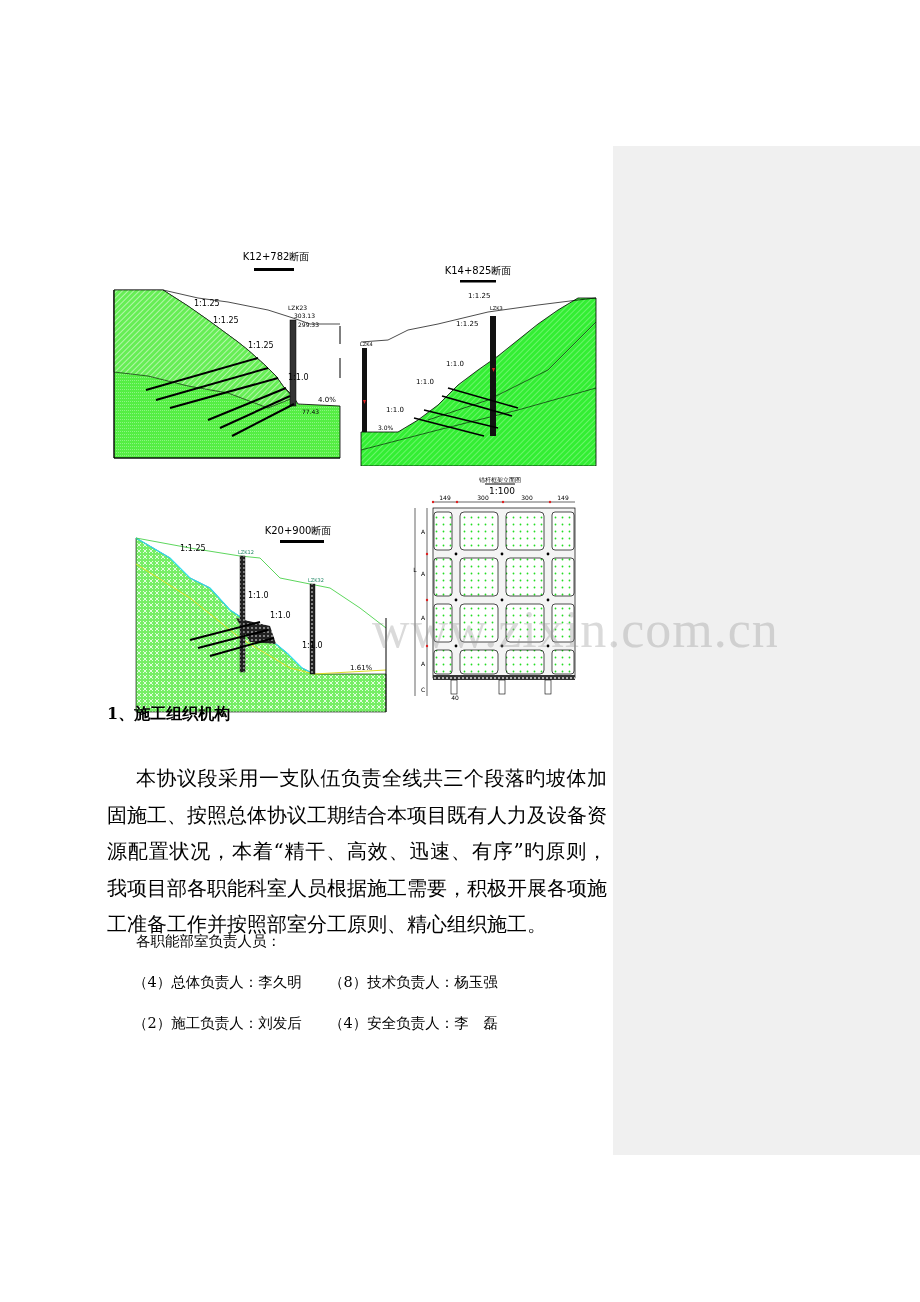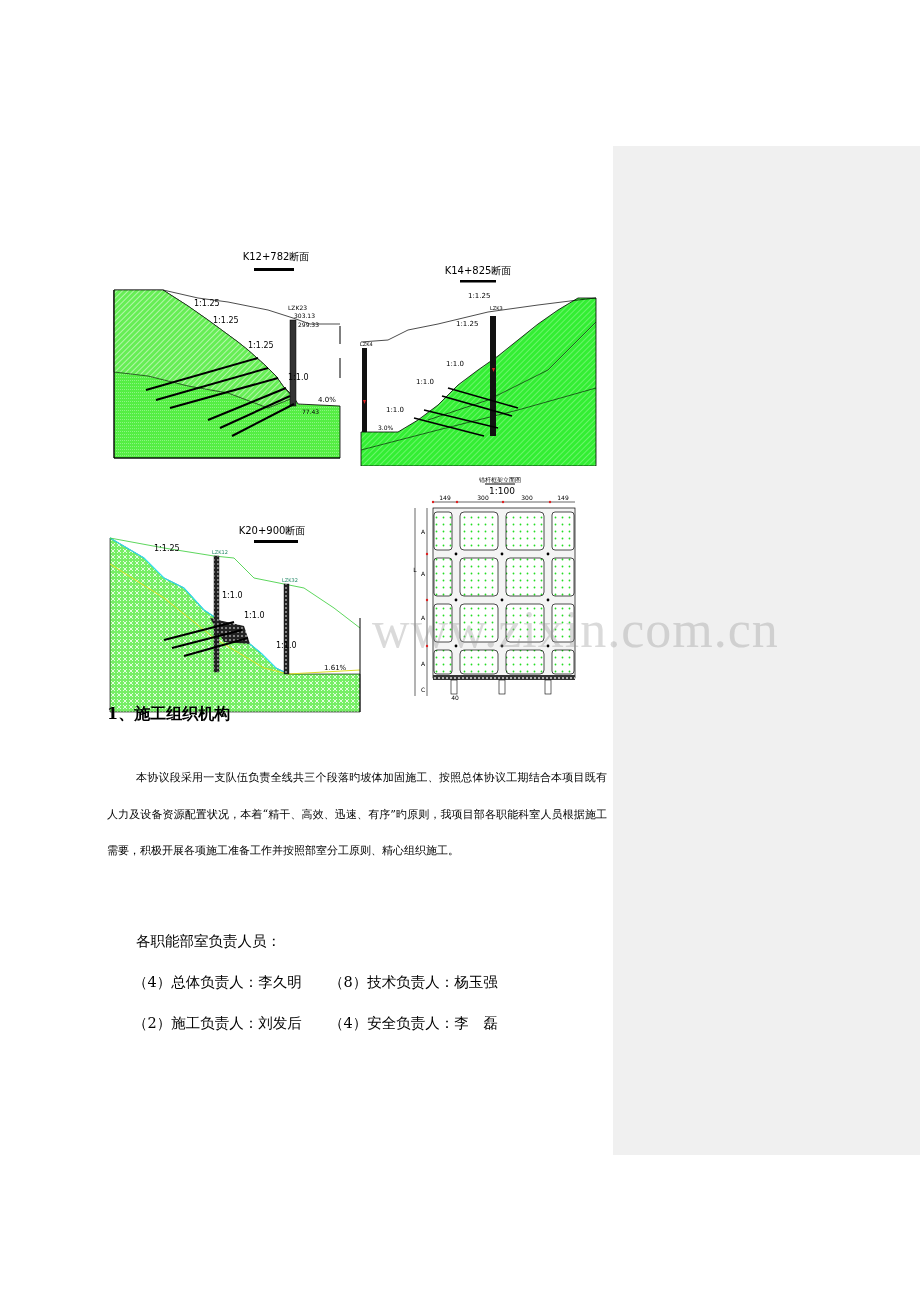--- a/index.html
+++ b/index.html
@@ -14,21 +14,21 @@
   .fig svg { display:block; }
   .watermark {
     position:absolute; left:372px; top:600px; font-family:Liberation Serif, serif;
     font-size:52px; color:rgba(150,150,150,0.35); letter-spacing:1px; pointer-events:none; white-space:nowrap;
   }
   .heading {
     position:absolute; left:107px; top:704px; font-size:16px; font-weight:bold;
     font-family:"DejaVu Serif","Liberation Serif",serif;
   }
   .para {
-    position:absolute; left:107px; top:760px; width:500px; font-size:11px; line-height:36.5px;
+    position:absolute; left:107px; top:760px; width:500px; font-size:20px; line-height:36.5px;
     text-align:justify; text-indent:29px;
   }
   .line { position:absolute; font-size:14.5px; }
   .cad-label { font-family:"DejaVu Sans","Liberation Sans",sans-serif; }
 </style>
 </head>
 <body>
 
 <div class="comment-pane"></div>
 
@@ -110,21 +110,21 @@
       <text x="88" y="106">1:1.0</text>
       <text x="58" y="124">1:1.0</text>
       <text x="28" y="152">1:1.0</text>
       <text x="132" y="50" font-size="5">LZK3</text>
       <text x="2" y="86" font-size="5">LZK4</text>
       <text x="20" y="170" font-size="6">3.0%</text>
     </g>
   </svg>
 </div>
 
-<div class="fig" style="left:104px;top:518px;">
+<div class="fig" style="left:130px;top:518px;">
   <svg width="262" height="196" viewBox="0 0 262 196">
     <defs>
       <pattern id="cross3" width="6" height="6" patternUnits="userSpaceOnUse">
         <rect width="6" height="6" fill="#77ee66"></rect>
           <path d="M1,1 L5,5 M5,1 L1,5" stroke="#ffffff" stroke-width="0.8"></path>
       </pattern>
       <pattern id="dots3" width="4" height="4" patternUnits="userSpaceOnUse">
         <rect width="4" height="4" fill="#222"></rect>
           <circle cx="2" cy="2" r="0.8" fill="#fff"></circle>
       </pattern>

